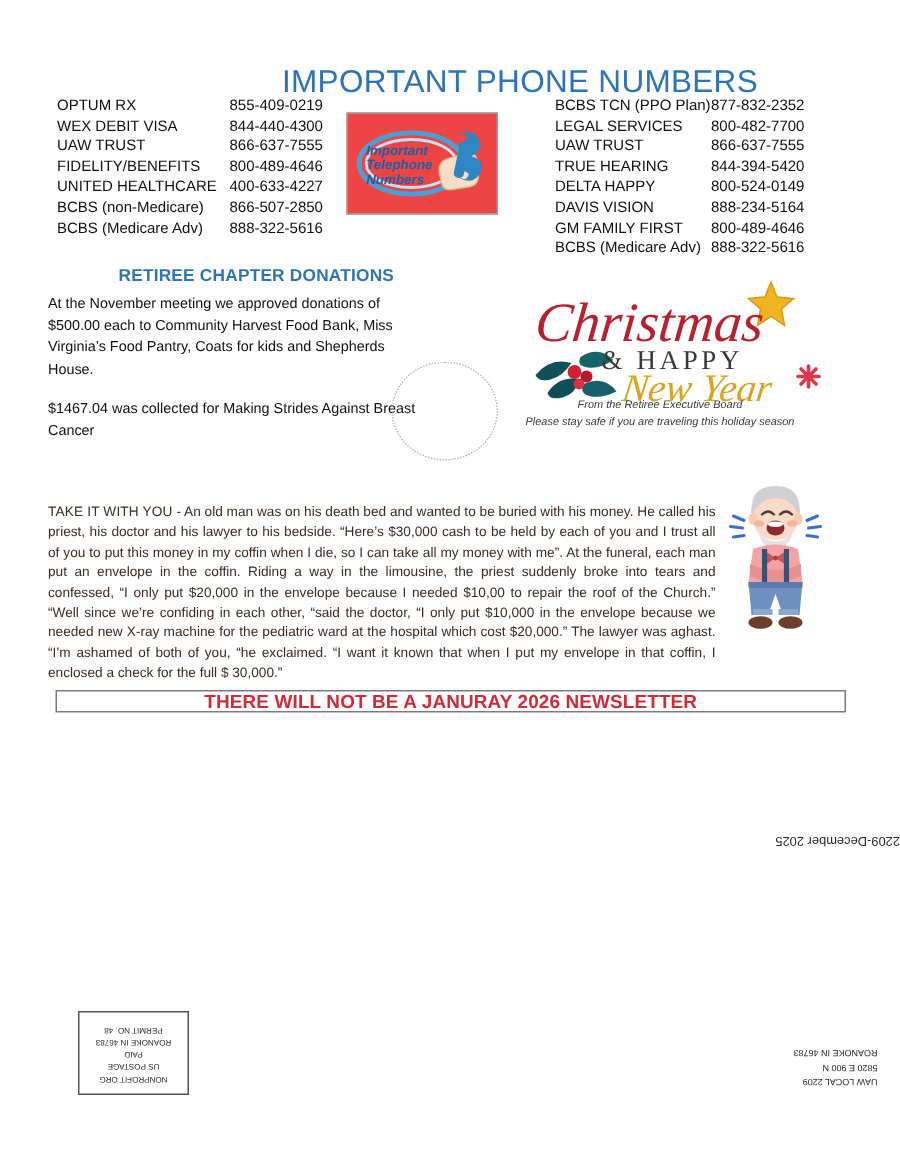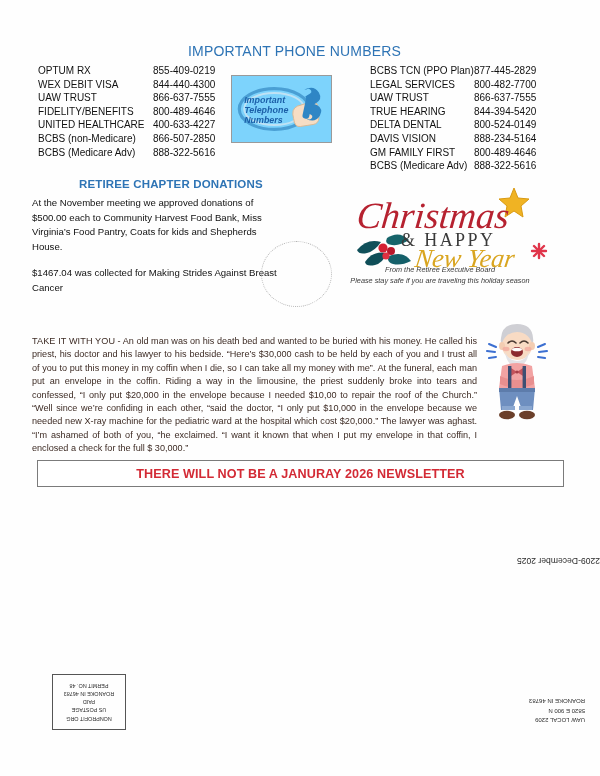--- a/index.html
+++ b/index.html
@@ -20,21 +20,21 @@
     position: absolute;
     inset: 0;
     background: #fefefe;
   }
 
   
   .hdr-phone {
     position: absolute;
     left: 188px;
     top: 43px;
-    font-size: 14px;
+    font-size: 21px;
     letter-spacing: .2px;
     color: #2e74b5;
     font-weight: 400;
     white-space: nowrap;
   }
   .hdr-donations {
     position: absolute;
     left: 67px;
     top: 178px;
     font-size: 11.5px;
@@ -74,21 +74,21 @@
   .ph-name, .ph-num { display: inline-block; overflow: hidden; }
 
   
   .tel-box {
     position: absolute;
     left: 231px;
     top: 75px;
     width: 101px;
     height: 68px;
     border: 1.4px solid #9a9a9a;
-    background: #7dd3fc;
+    background: #ef4444;
     box-sizing: border-box;
     overflow: hidden;
   }
 
   
   .donations-body {
     position: absolute;
     left: 32px;
     top: 196px;
     width: 246px;
@@ -186,21 +186,21 @@
     text-align: justify;
   }
   .joke .lead { letter-spacing: .1px; }
 
   
   .banner {
     position: absolute;
     left: 37px;
     top: 460px;
     width: 527px;
-    height: 27px;
+    height: 15px;
     border: 1.2px solid #7b7b7b;
     background: #fff;
     box-sizing: border-box;
     display: flex;
     align-items: center;
     justify-content: center;
   }
   .banner span {
     font-size: 12.6px;
     font-weight: 700;
@@ -288,36 +288,36 @@
     </div>
     <div class="phone-row">
       <span class="ph-name">BCBS (Medicare Adv)</span>
       <span class="ph-num">888-322-5616</span>
     </div>
   </div>
 
   <div class="phone-col right">
     <div class="phone-row">
       <span class="ph-name">BCBS TCN (PPO Plan)</span>
-      <span class="ph-num">877-445-2829</span>
+      <span class="ph-num">877-832-2352</span>
     </div>
     <div class="phone-row">
       <span class="ph-name">LEGAL SERVICES</span>
       <span class="ph-num">800-482-7700</span>
     </div>
     <div class="phone-row">
       <span class="ph-name">UAW TRUST</span>
       <span class="ph-num">866-637-7555</span>
     </div>
     <div class="phone-row">
       <span class="ph-name">TRUE HEARING</span>
       <span class="ph-num">844-394-5420</span>
     </div>
     <div class="phone-row">
-      <span class="ph-name">DELTA DENTAL</span>
+      <span class="ph-name">DELTA HAPPY</span>
       <span class="ph-num">800-524-0149</span>
     </div>
     <div class="phone-row">
       <span class="ph-name">DAVIS VISION</span>
       <span class="ph-num">888-234-5164</span>
     </div>
     <div class="phone-row">
       <span class="ph-name">GM FAMILY FIRST</span>
       <span class="ph-num">800-489-4646</span>
     </div>

